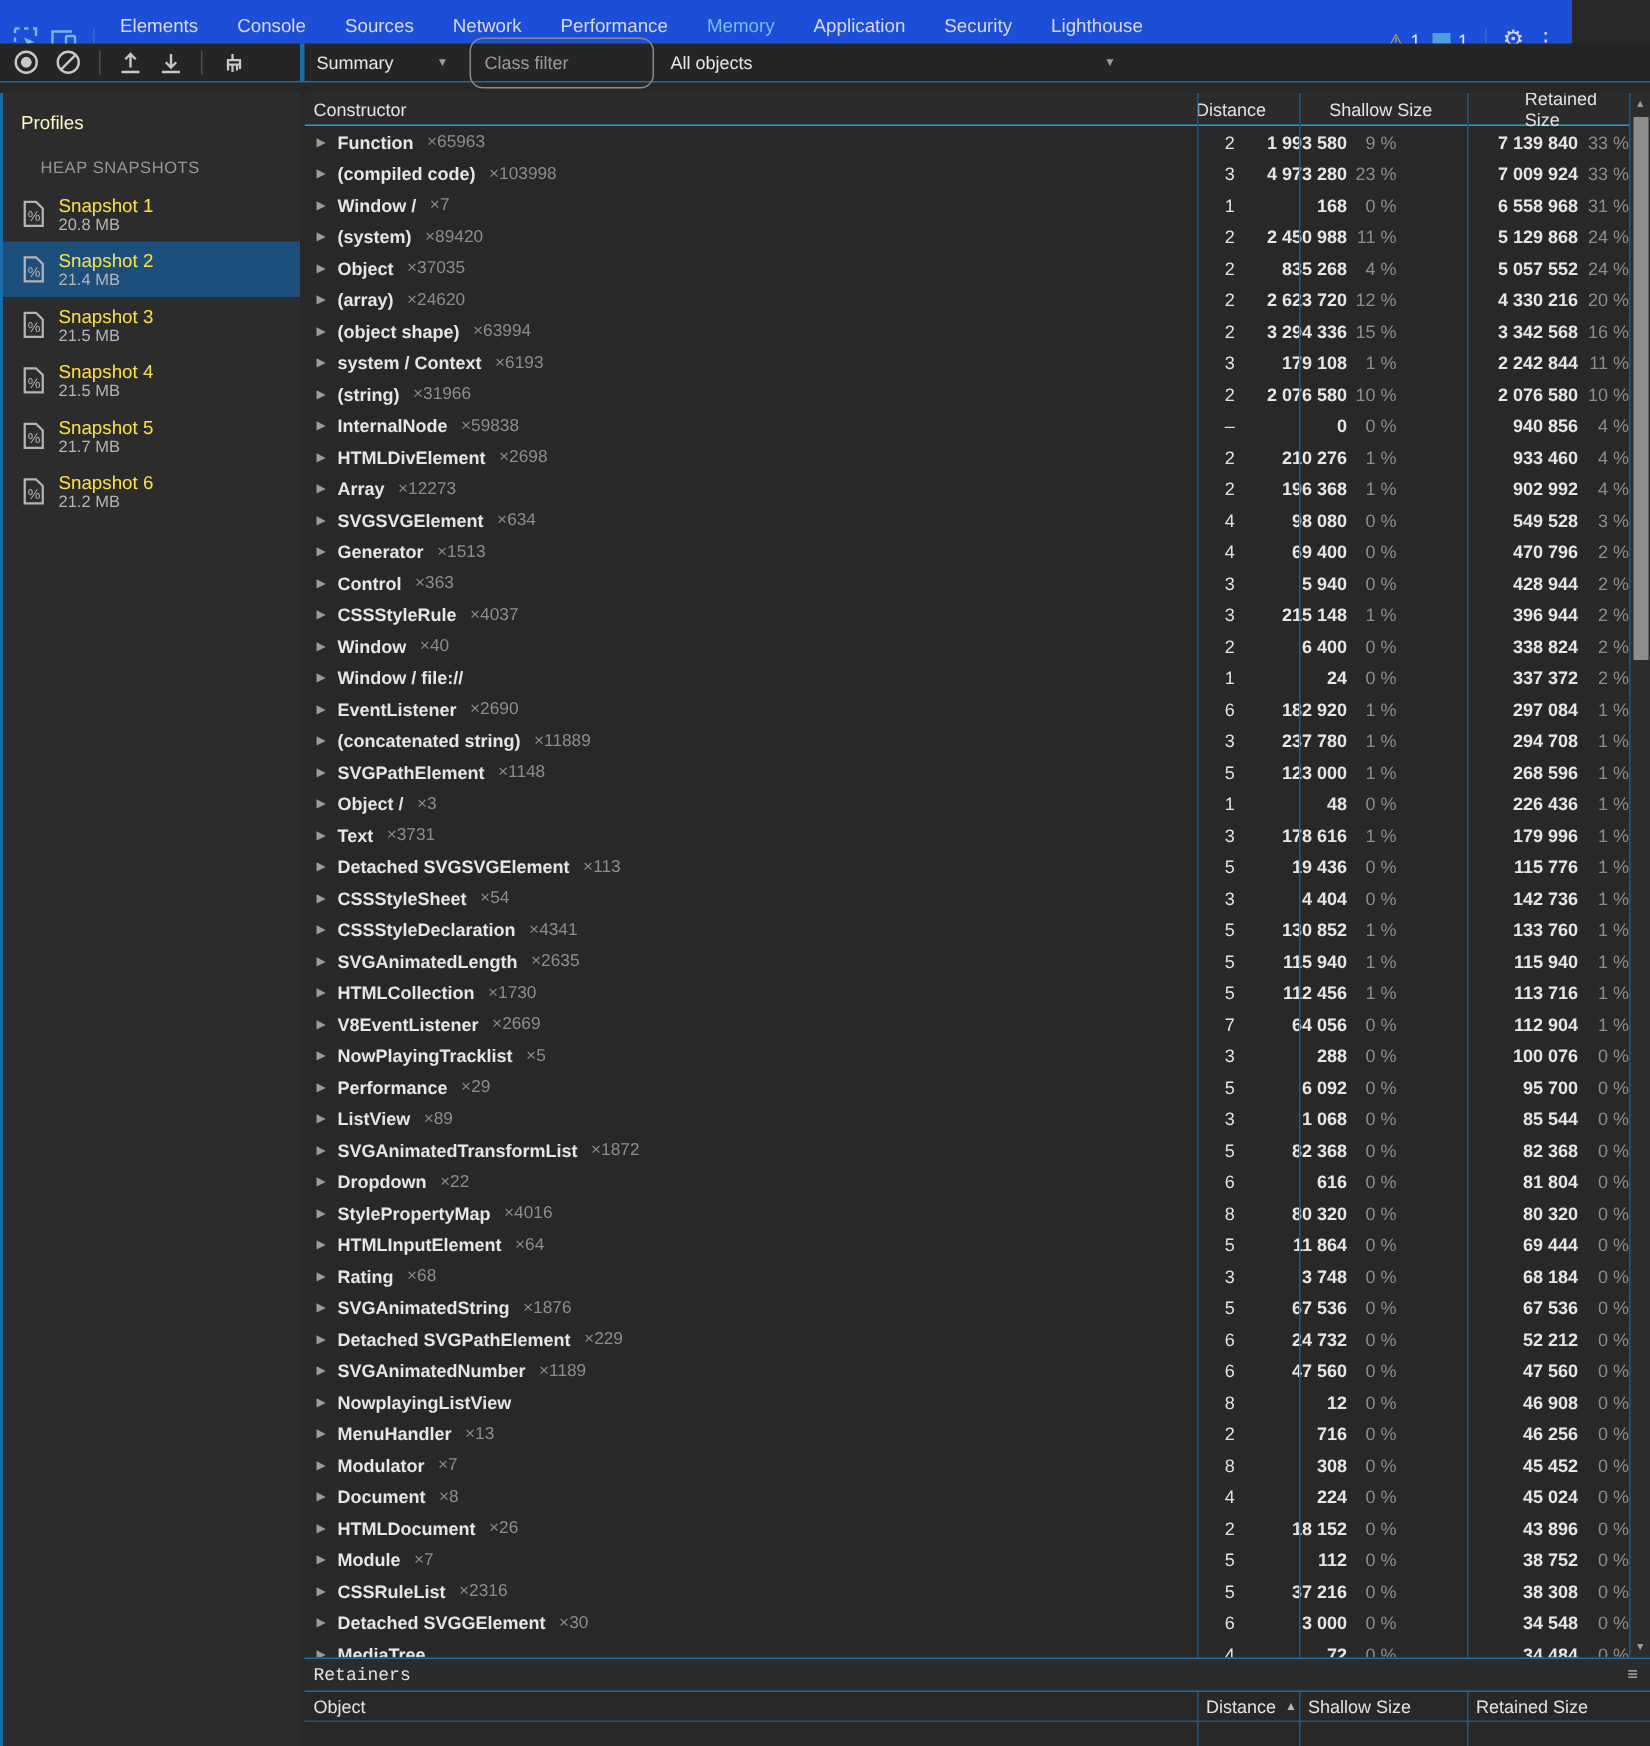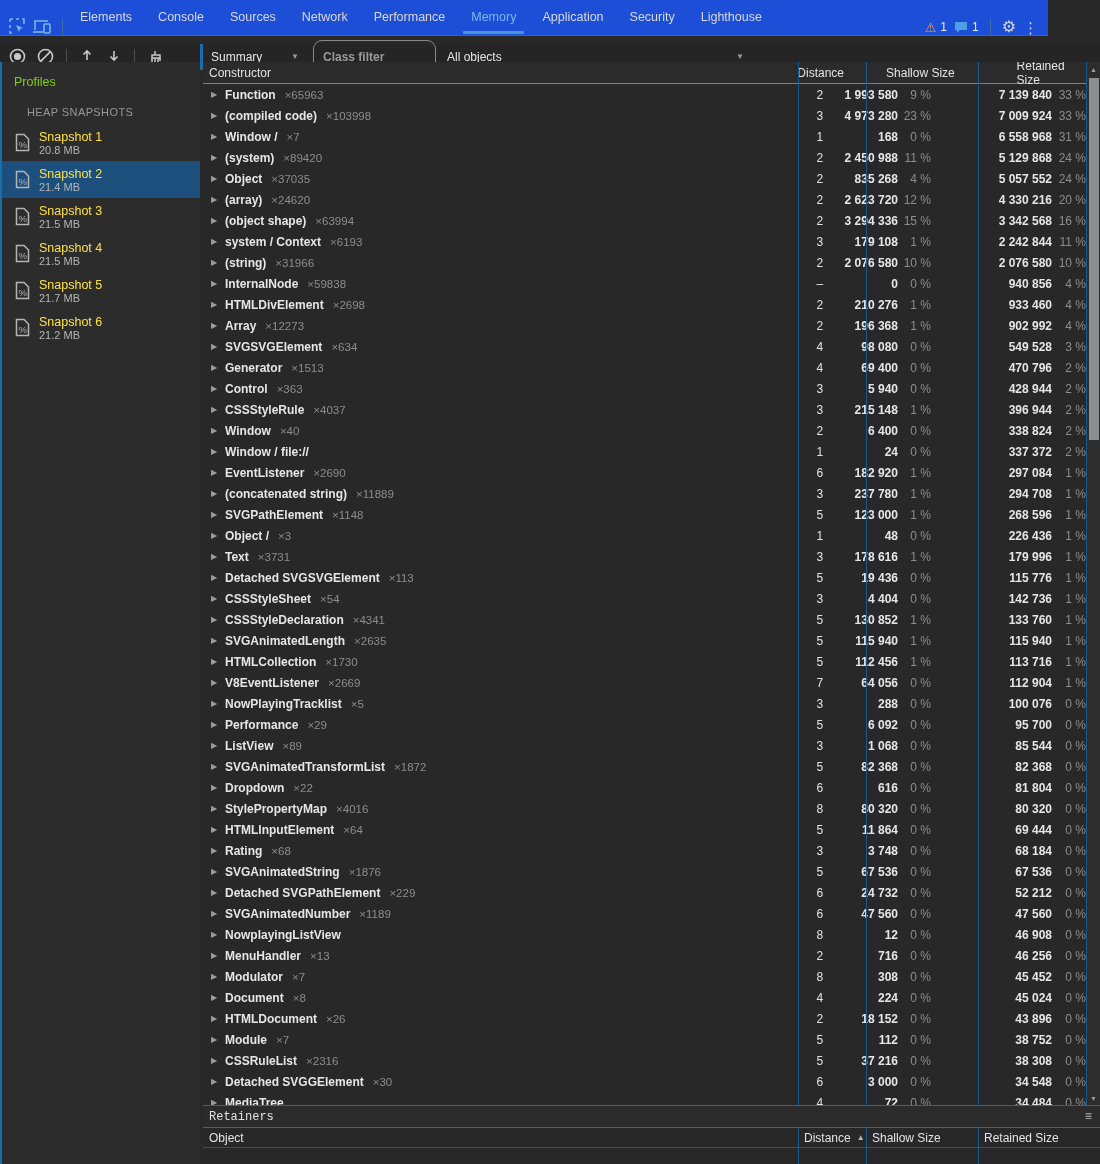--- a/index.html
+++ b/index.html
@@ -29,43 +29,43 @@
     background:#4695d6; border-radius:1px;
   }
   .tb-right { margin-left:auto; display:flex; align-items:center; gap:7px; padding-right:10px; }
   .badge { display:flex; align-items:center; gap:4px; font-size:12px; color:#eaeaea; }
   .warn-tri { color:#e9a23b; font-size:13px; line-height:1; }
   .gear { color:#d5d5d5; font-size:16px; line-height:1; }
   .dots { color:#d5d5d5; font-size:15px; line-height:1; letter-spacing:0; }
 
   
   .toolbar {
-    position:absolute; top:44px; left:0; width:1100px; height:26px;
+    position:absolute; top:29px; left:0; width:1100px; height:26px;
     background:#252526; border-bottom:1px solid #1a6cab;
     display:flex; align-items:center;
   }
   .toolbar-left { width:200px; display:flex; align-items:center; gap:11px; padding-left:9px; flex:none; }
   .tool-sep { width:1px; height:16px; background:#4d4d4d; margin:0 1px; }
   .toolbar-main { flex:1; display:flex; align-items:center; padding-left:8px; height:100%; border-left:3px solid #1a6cab; }
   .summary-select { width:88px; display:flex; align-items:center; justify-content:space-between; font-size:12px; color:#e6e6e6; margin-right:14px; }
   .dd-arrow { color:#9a9a9a; font-size:8px; }
   .class-filter {
     width:123px; height:34px; background:transparent;
     border:1px solid #8a8a8a; border-radius:9px; color:#cfcfcf;
-    font-size:12px; padding:0 9px; outline:none; font-family:"Liberation Sans",sans-serif;font-weight:bold;
+    font-size:12px; padding:0 9px; outline:none; font-family:"Liberation Sans",sans-serif;
   }
   .class-filter::placeholder { color:#9a9a9a; }
   .objects-select { width:297px; margin-left:11px; display:flex; align-items:center; justify-content:space-between; font-size:12px; color:#e6e6e6; }
 
   
   .sidebar {
     position:absolute; top:62px; left:0; width:200px; height:1102px;
     background:#2c2c2c; border-left:2px solid #1a6cab;
   }
-  .sb-title { font-size:12.5px; color:#84cc16; padding:13px 0 0 12px; }
+  .sb-title { font-size:12.5px; color:#fef9c3; padding:13px 0 0 12px; }
   .sb-section { font-size:11px; color:#979797; letter-spacing:.4px; padding:17px 0 6px 12px;margin-left:13px; }
   .snap {
     height:37px; display:flex; align-items:center; gap:9px; padding-left:13px; cursor:default;
   }
   .snap.selected { background:#1d4f7c; }
   .snap .nm { font-size:12.5px; color:#fde047; line-height:14px; }
   .snap .sz { font-size:11px; color:#b5b5b5; line-height:12px; }
 
   
   .main-table {

